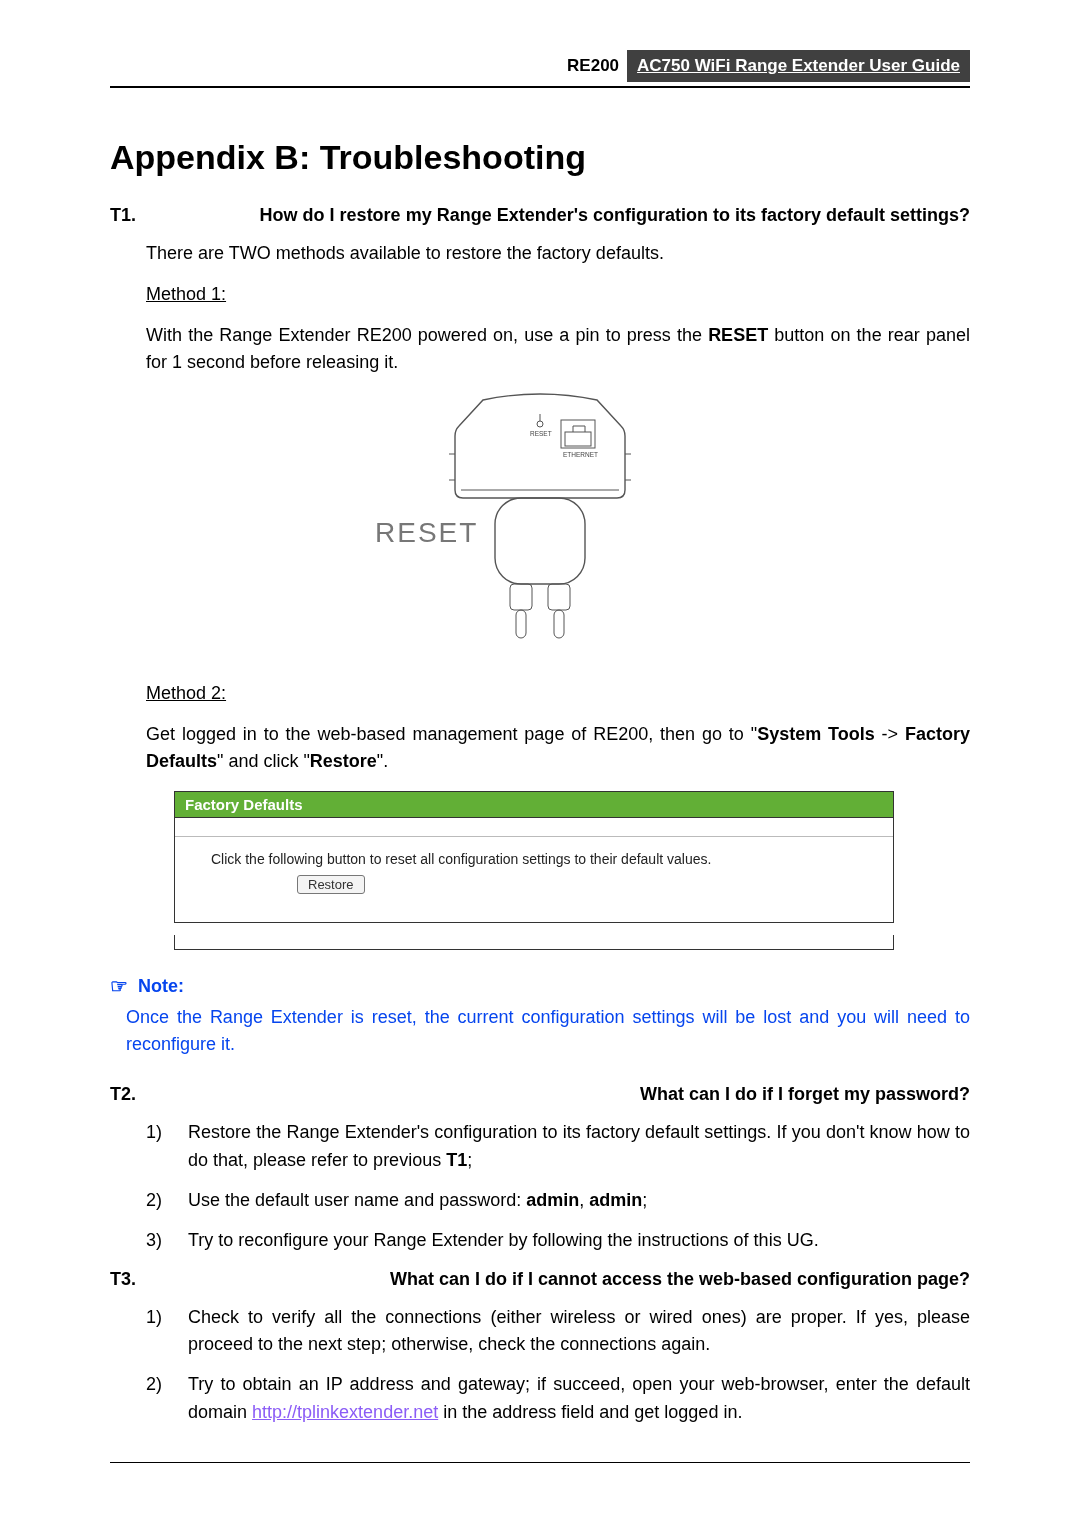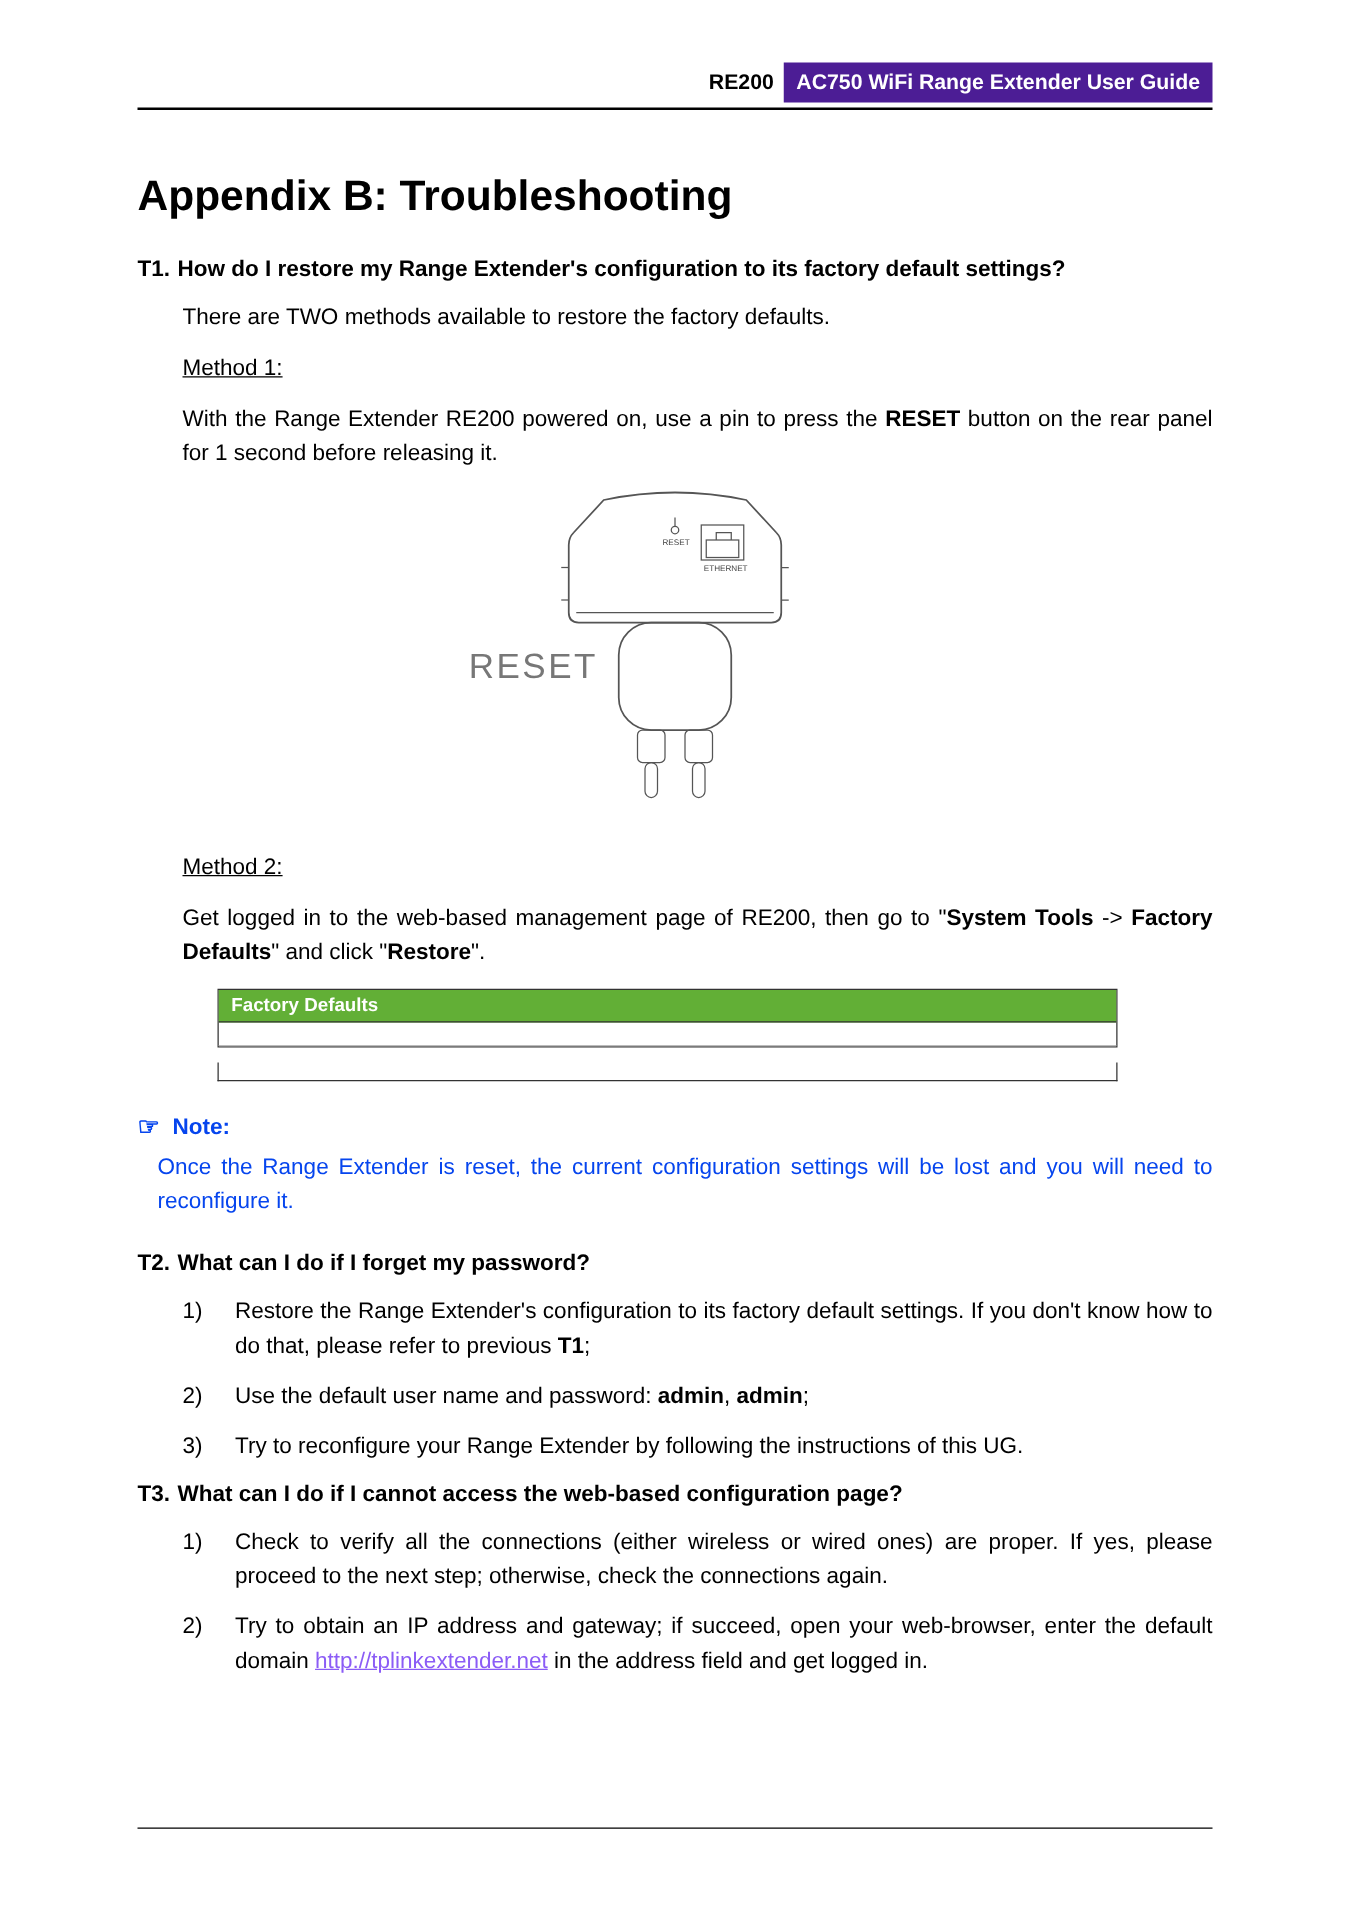--- a/index.html
+++ b/index.html
@@ -24,44 +24,46 @@
     margin-bottom: 4px;
   }
   .header-model {
     font-weight: bold;
     font-size: 17px;
     padding: 6px 8px 6px 0;
     display: flex;
     align-items: center;
   }
   .header-title {
-    background: #4c1d95;
+    background: #404040;
     color: #fff;
     font-weight: bold;
     font-size: 17px;
     padding: 6px 10px;
     display: flex;
     align-items: center;
+    text-decoration: underline;
   }
   .header-rule {
     border: none;
     border-top: 2px solid #000;
     margin: 0 0 50px 0;
   }
   h1.appendix {
     font-size: 34px;
     font-weight: bold;
     margin: 0 0 28px 0;
   }
   .q-line {
     font-size: 18px;
     font-weight: bold;
     margin: 0 0 14px 0;
     display: flex;
     gap: 6px;
+    text-align: right;
   }
   .q-num { flex: 0 0 auto; }
   .q-text { flex: 1 1 auto; }
   .indent {
     margin-left: 36px;
     font-size: 18px;
     line-height: 1.5;
   }
   .indent p { margin: 0 0 14px 0; text-align: justify; }
   .method {
@@ -234,20 +236,24 @@
     <p class="method">Method 2:</p>
     <p>
       <span>Get logged in to the web-based management page of RE200, then go to "</span><b>System Tools</b><span> -&gt; </span><b>Factory Defaults</b><span>" and click "</span><b>Restore</b><span>".</span>
     </p>
   </div>
 
   <div class="panel-wrap">
     <div class="panel">
       <div class="panel-head">Factory Defaults</div>
       <div class="panel-gap"></div>
+      <div class="panel-body">
+        <div>Click the following button to reset all configuration settings to their default values.</div>
+        <span class="restore-btn">Restore</span>
+      </div>
     </div>
     <div class="panel-strip"></div>
   </div>
 
   <div class="note-head">
     <span class="hand">☞</span>
     <span>Note:</span>
   </div>
   <div class="note-body">Once the Range Extender is reset, the current configuration settings will be lost and you will need to reconfigure it.</div>
 

